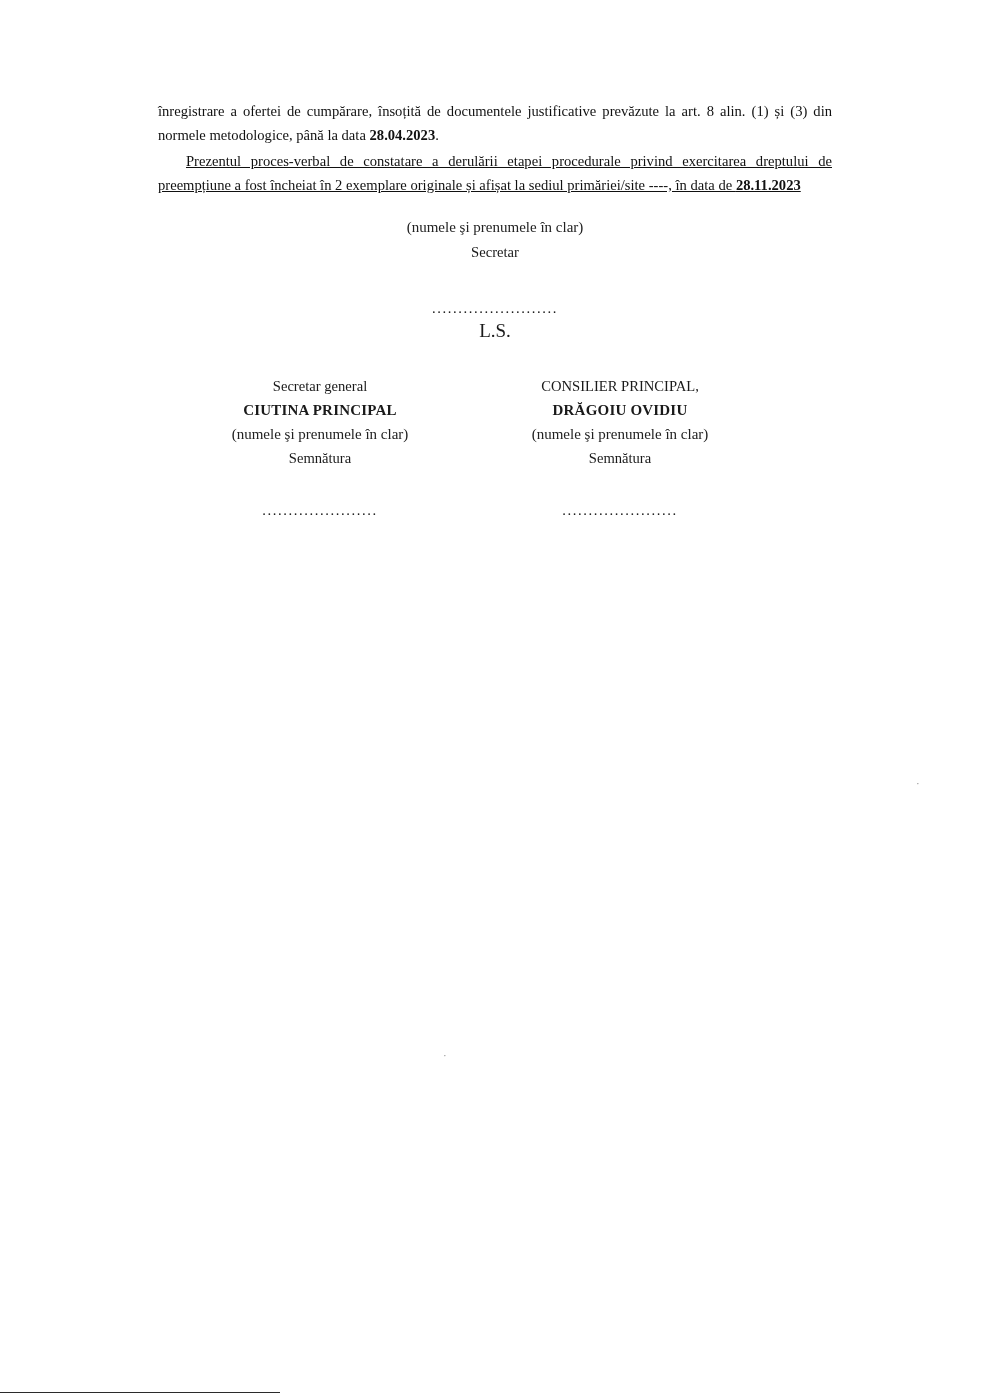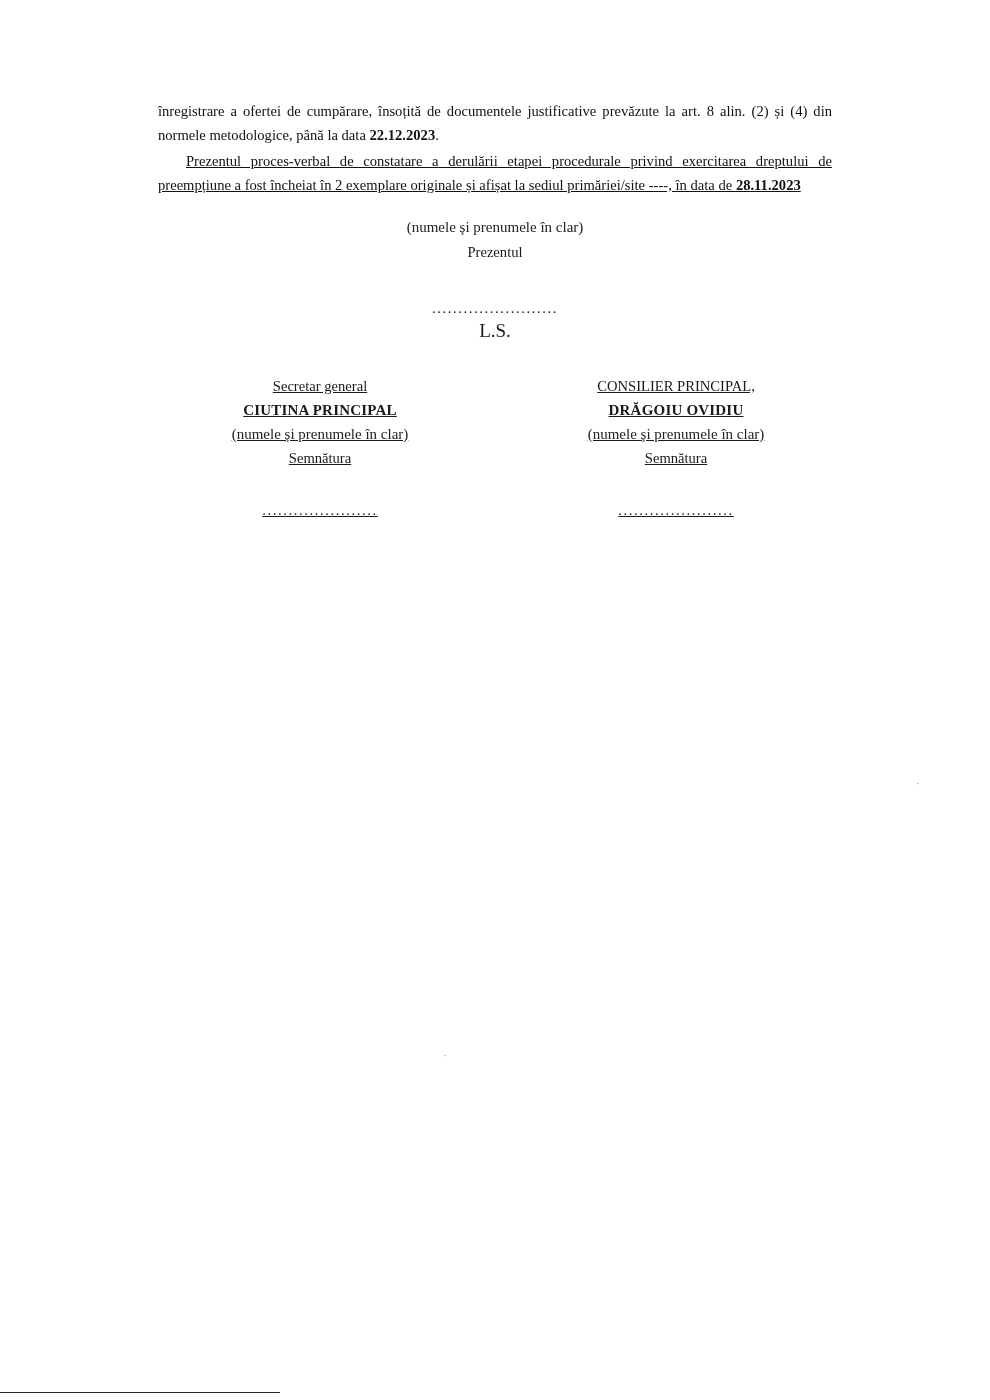--- a/index.html
+++ b/index.html
@@ -104,22 +104,21 @@
     line-height: 1.3;
     margin-top: 1px;
   }
 
   .two-col {
     position: absolute;
     left: 158px;
     top: 375px;
     width: 674px;
     display: flex;
-    justify-content: space-between;
-    text-decoration: underline;
+    justify-content: flex-start;
   }
 
   .col {
     width: 300px;
     text-align: center;
   }
 
   .col.left {
     margin-left: 12px;
   }
@@ -154,30 +153,30 @@
     background: #2b2b2b;
   }
 </style>
 </head>
 <body>
 
 <div class="page">
 
   <div class="content">
 
-    <p class="para"><span>înregistrare a ofertei de cumpărare, însoțită de documentele justificative prevăzute la art. 8 alin. (2) și (4) din normele metodologice, până la data </span><span class="b">22.12.2023</span><span>.</span></p>
+    <p class="para"><span>înregistrare a ofertei de cumpărare, însoțită de documentele justificative prevăzute la art. 8 alin. (1) și (3) din normele metodologice, până la data </span><span class="b">28.04.2023</span><span>.</span></p>
 
     <p class="para indent"><span>Prezentul proces-verbal de constatare a derulării etapei procedurale privind exercitarea dreptului de preempțiune a fost încheiat în 2 exemplare originale și afișat la sediul primăriei/site ----, în data de </span><span class="b">28.11.2023</span></p>
 
   </div>
 
   <div class="signature-block">
     <div class="center-sig">
       <div class="sig-hint">(numele şi prenumele în clar)</div>
-      <div class="sig-semn">Prezentul</div>
+      <div class="sig-semn">Secretar</div>
       <div class="ls-wrap">
         <div class="dots">........................</div>
         <div class="ls-label">L.S.</div>
       </div>
     </div>
   </div>
 
   <div class="two-col">
 
     <div class="col left">

